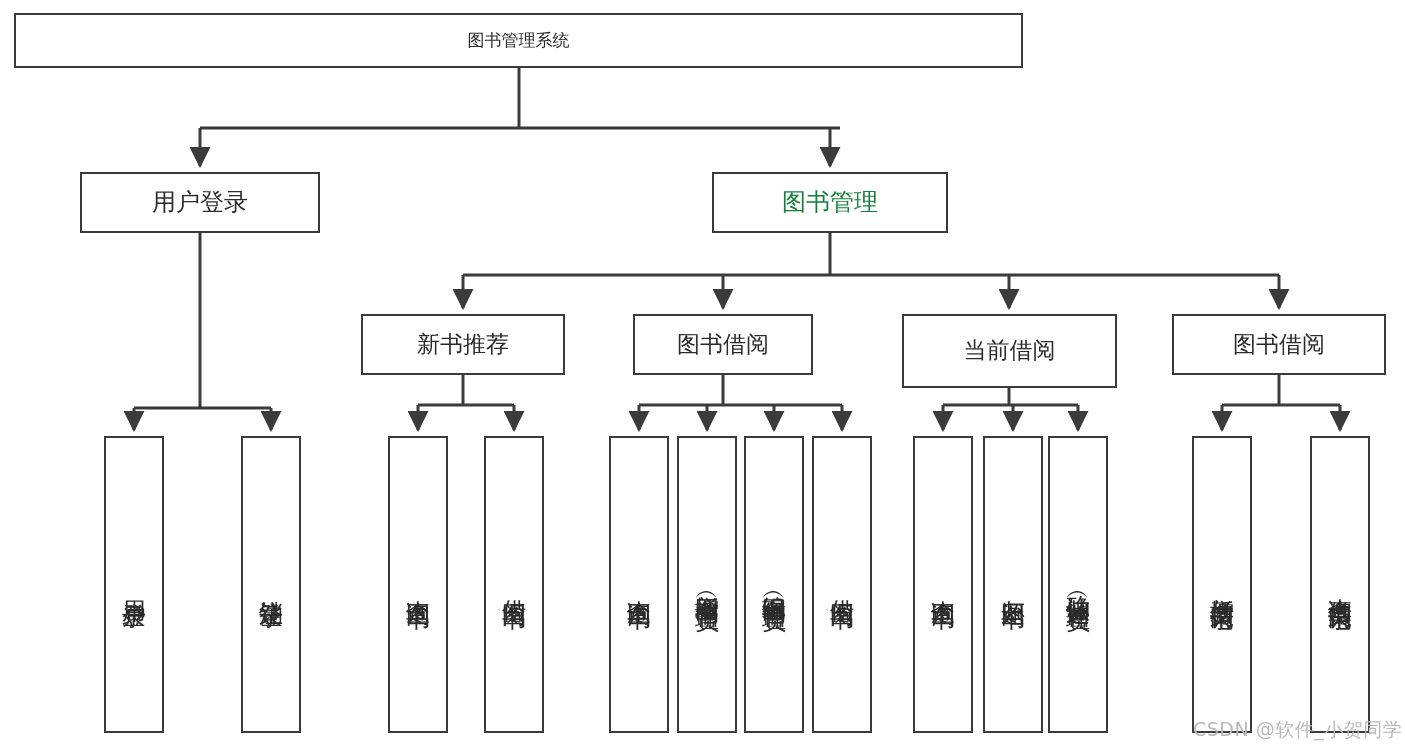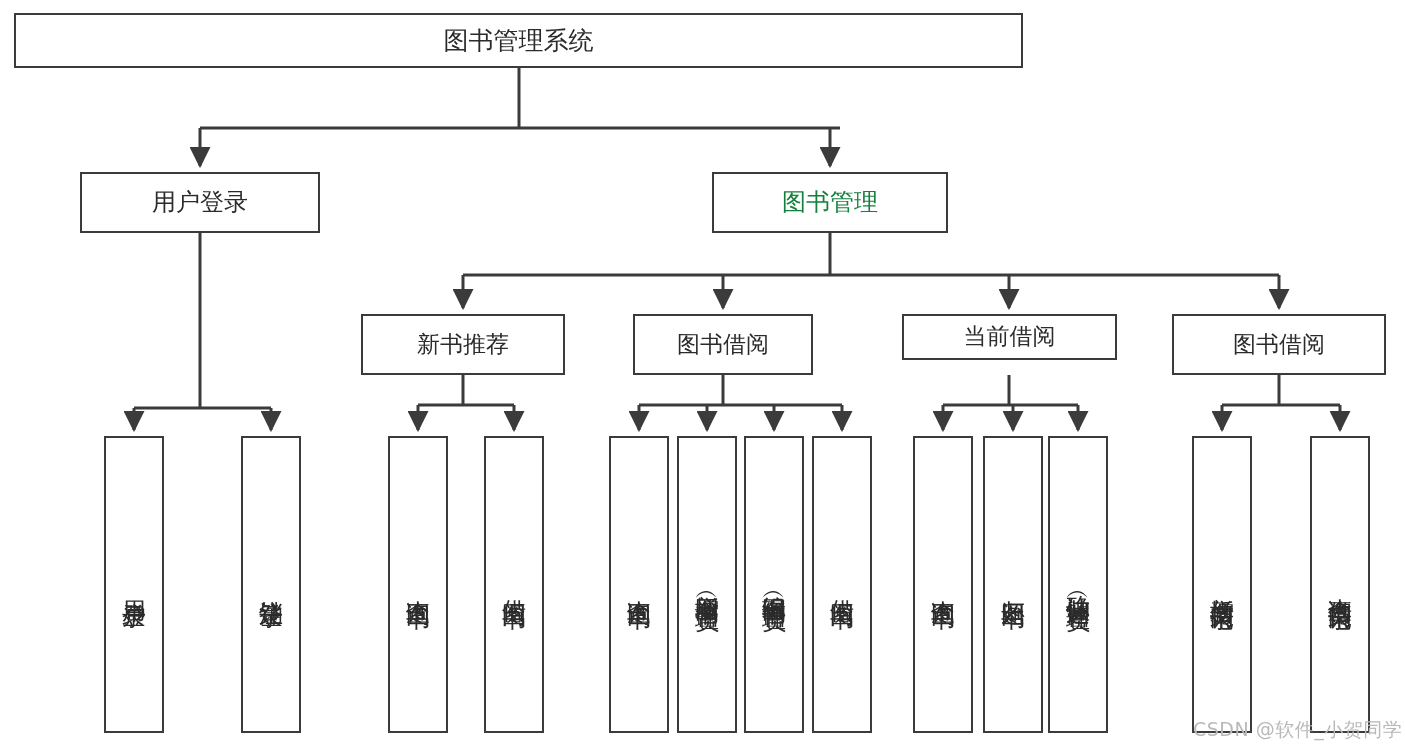--- a/index.html
+++ b/index.html
@@ -36,21 +36,21 @@
     justify-content: center;
     color: #2b2b2b;
   }
   .node .label {
     display: block;
     text-align: center;
     line-height: 1.18;
     white-space: nowrap;
   }
   .node-root .label {
-    font-size: 25px;
+    font-size: 17px;
     text-align: right;
   }
   .node-l2 .label {
     font-size: 24px;
   }
   .node-l3 .label {
     font-size: 23px;
   }
   
   .node-leaf {
@@ -139,21 +139,21 @@
   <div class="node node-l2" style="left: 712px; top: 172px; width: 236px; height: 61px; border-color: rgb(59, 59, 59); color: #15803d; background: rgb(255, 255, 255);">
     <span class="label">图书管理</span>
   </div>
 
   <div class="node node-l3" style="left: 633px; top: 314px; width: 180px; height: 61px; border-color: rgb(59, 59, 59); color: rgb(43, 43, 43); background: rgb(255, 255, 255);">
     <span class="label">图书借阅</span>
   </div>
   <div class="node node-l3" style="left: 361px; top: 314px; width: 204px; height: 61px; border-color: rgb(59, 59, 59); color: rgb(43, 43, 43); background: rgb(255, 255, 255);">
     <span class="label">新书推荐</span>
   </div>
-  <div class="node node-l3" style="left: 902px; top: 314px; width: 215px; height: 46px; border-color: rgb(59, 59, 59); color: rgb(43, 43, 43); background: rgb(255, 255, 255);">
+  <div class="node node-l3" style="left: 902px; top: 314px; width: 215px; height: 74px; border-color: rgb(59, 59, 59); color: rgb(43, 43, 43); background: rgb(255, 255, 255);">
     <span class="label">当前借阅</span>
   </div>
   <div class="node node-l3" style="left: 1172px; top: 314px; width: 214px; height: 61px; border-color: rgb(59, 59, 59); color: rgb(43, 43, 43); background: rgb(255, 255, 255);">
     <span class="label">图书借阅</span>
   </div>
 
   <div class="node node-leaf" style="left: 104px; top: 436px; width: 60px; height: 297px; border-color: rgb(59, 59, 59); color: rgb(43, 43, 43); background: rgb(255, 255, 255);">
     <span class="label">用户登录</span>
   </div>
   <div class="node node-leaf" style="left: 241px; top: 436px; width: 60px; height: 297px; border-color: rgb(59, 59, 59); color: rgb(43, 43, 43); background: rgb(255, 255, 255);">

